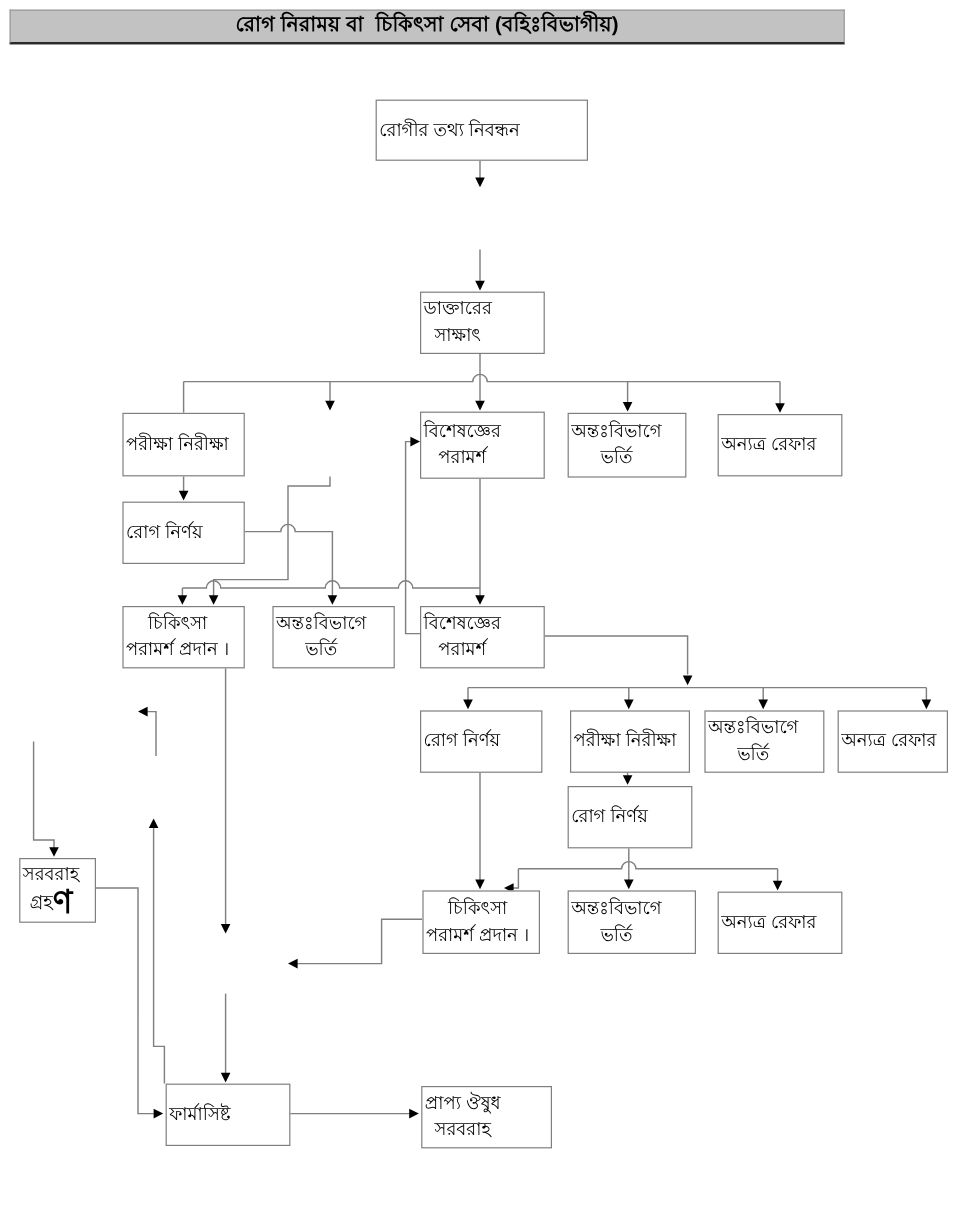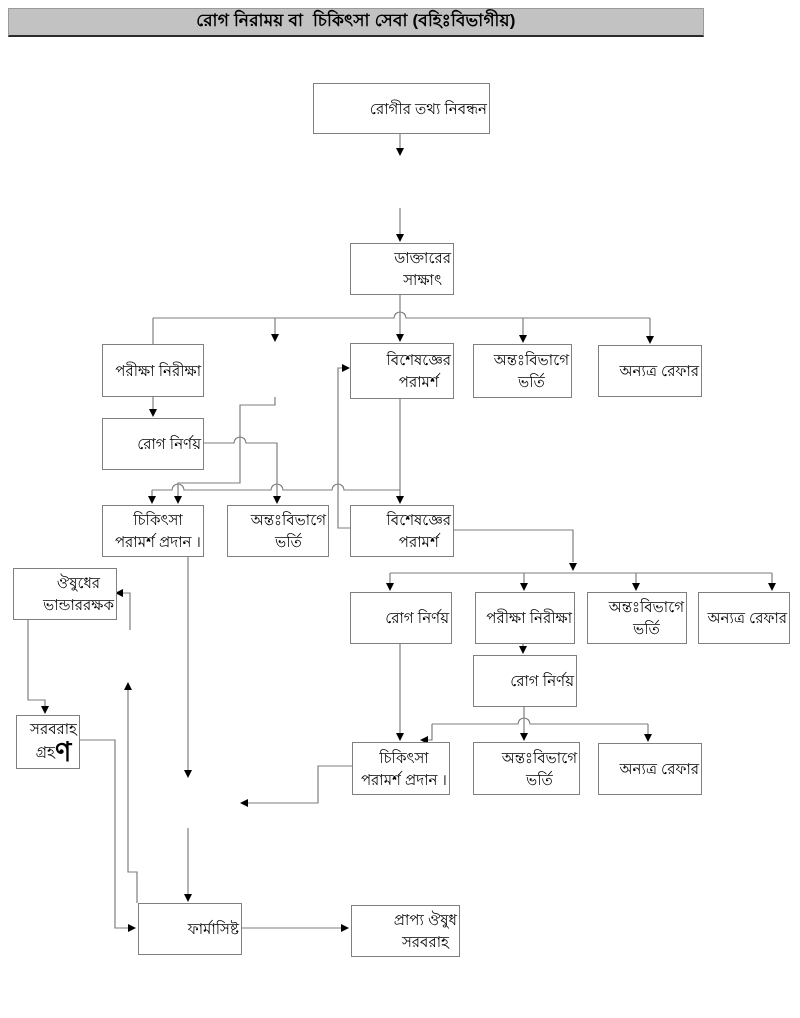--- a/index.html
+++ b/index.html
@@ -8,21 +8,21 @@
     font-family:"Liberation Sans","DejaVu Sans",sans-serif;color:#000;
   }
   #titlebar{
     position:absolute;left:8px;top:8px;width:694px;height:26px;
     background:#c2c2c2;border:1px solid #9a9a9a;border-bottom:2px solid #2b2b2b;
     display:flex;align-items:flex-end;justify-content:center;
   }
   #titlebar .t{font-size:17px;font-weight:bold;letter-spacing:.2px;white-space:pre;}
   .node{
     position:absolute;background:#fff;border:1px solid #7f7f7f;
-    display:flex;align-items:center;justify-content:flex-end;text-align:center;
+    display:flex;align-items:center;justify-content:flex-start;text-align:center;
     font-size:15px;line-height:1.45;z-index:2;
   }
   .node .lbl{white-space:pre-line;padding:1px 2px;}
   .node .big{font-size:27px;font-weight:bold;line-height:1;vertical-align:-4px;}
   svg#wires{position:absolute;left:0;top:0;z-index:1;}
   svg#wires .ln{stroke:#7f7f7f;stroke-width:1.2;fill:none;}
   svg#wires .ah{fill:#000;stroke:none;}
 </style>
 </head>
 <body>
@@ -139,24 +139,20 @@
     </div>
   <div class="node" style="left:227px;top:505px;width:100px;height:50px">
       <span class="lbl">অন্তঃবিভাগে
 ভর্তি</span>
     </div>
   <div class="node" style="left:350px;top:505px;width:102px;height:50px">
       <span class="lbl">বিশেষজ্ঞের
 পরামর্শ</span>
     </div>
 
-  <div class="node" style="left:13px;top:568px;width:102px;height:50px">
-      <span class="lbl">ঔষুধের
-ভান্ডাররক্ষক</span>
-    </div>
 
   <div class="node" style="left:350px;top:592px;width:100px;height:50px">
       <span class="lbl">রোগ নির্ণয়</span>
     </div>
   <div class="node" style="left:475px;top:592px;width:98px;height:50px">
       <span class="lbl">পরীক্ষা নিরীক্ষা</span>
     </div>
   <div class="node" style="left:587px;top:592px;width:98px;height:50px">
       <span class="lbl">অন্তঃবিভাগে
 ভর্তি</span>

